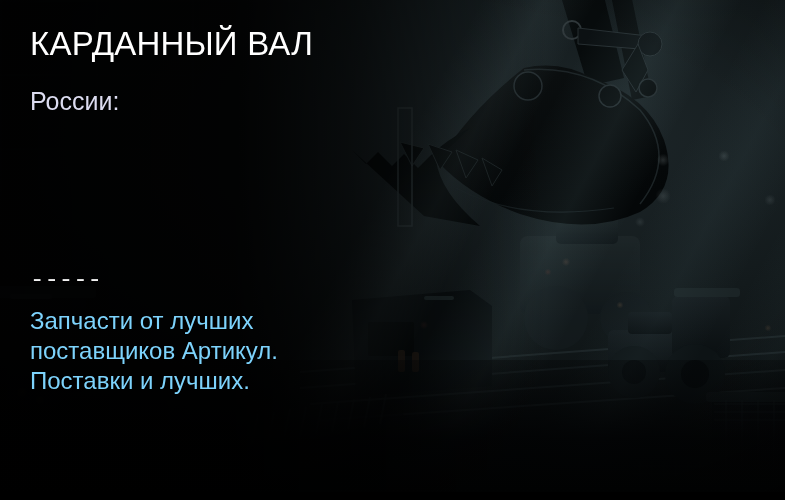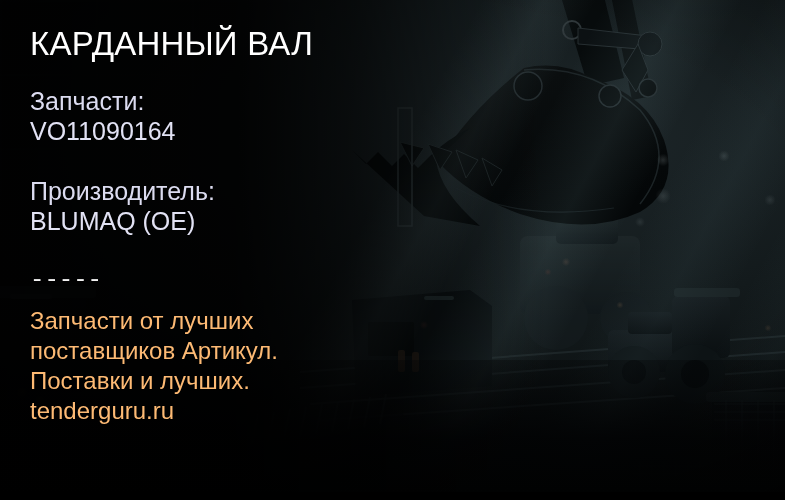--- a/index.html
+++ b/index.html
@@ -92,21 +92,21 @@
   #divider{
     top:268px;
     color:#f2f2f2;
     font-size:24px;
     line-height:24px;
     letter-spacing:0px;
     font-family:"Liberation Mono","DejaVu Sans Mono",monospace;
   }
   #promo{
     top:306px;
-    color:#fdba74;
+    color:#7dd3fc;
     font-size:24px;
     line-height:30px;
   }
   #promo div{white-space:nowrap;}
 </style>
 </head>
 <body>
 
 <div id="card">
 
@@ -249,32 +249,26 @@
   <div class="bg-layer bg-bokeh"></div>
   <div class="bg-layer bg-floor"></div>
   <div class="bg-layer bg-scrim"></div>
   <div class="bg-layer bg-vignette"></div>
 
   <div id="content">
 
     <div class="txt" id="title">КАРДАННЫЙ ВАЛ</div>
 
     <div class="txt" id="article-block">
-      <div class="field">Запчасти:</div>
-      <div class="field field-value">VO11090164</div>
+      <div class="field">России:</div>
     </div>
 
-    <div class="txt" id="maker-block">
-      <div class="field">Производитель:</div>
-      <div class="field field-value">BLUMAQ (OE)</div>
-    </div>
 
     <div class="txt" id="divider">-----</div>
 
     <div class="txt" id="promo">
       <div>Запчасти от лучших</div>
       <div>поставщиков Артикул.</div>
       <div>Поставки и лучших.</div>
-      <div>tenderguru.ru</div>
     </div>
 
   </div>
 </div>
 
 </body></html>

